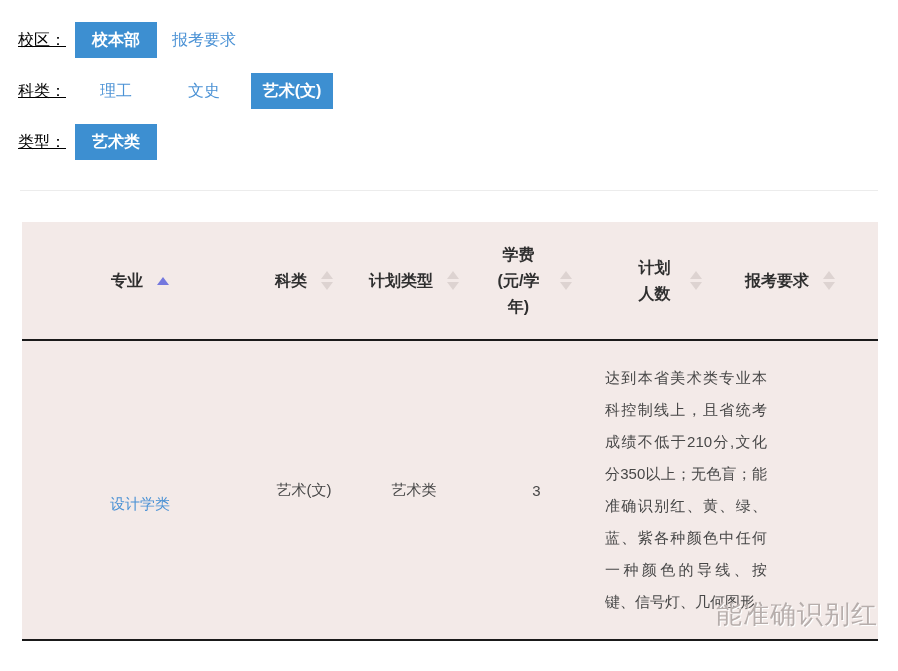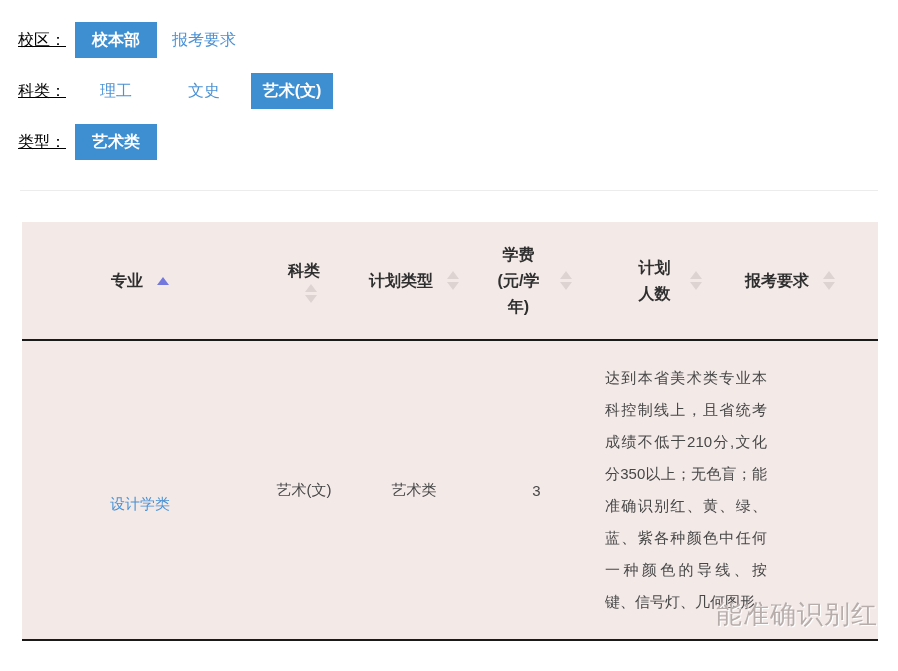--- a/index.html
+++ b/index.html
@@ -16,21 +16,21 @@
   .filter-option.selected { background:#3d8fd1; color:#fff;font-weight:bold; }
 
   
   .divider { margin:30px 20px 0 20px; border-top:1px solid #ececec; }
 
   
   .plan-table { margin:31px 20px 0 22px; width:856px; }
   .thead { display:flex; background:#f3eae8; height:119px; border-bottom:2px solid #1a1a1a; }
   .th { display:flex; align-items:center; justify-content:center; cursor:pointer; }
   .th-label { font-size:16px; font-weight:bold; color:#2f2f2f; text-align:center; line-height:26px; }
-  .c1 { width:236px; } .c2 { width:92px;flex-direction:column; } .c3 { width:128px; }
+  .c1 { width:236px; } .c2 { width:92px; } .c3 { width:128px; }
   .c4 { width:107px; } .c5 { width:117px; } .c6 { width:176px; }
   .c4 .th-label { max-width:54px; } .c5 .th-label { max-width:54px;margin-left:48px; }
 
   .caret-wrap { display:inline-flex; flex-direction:column; align-items:center; margin-left:14px; }
   .caret-up { width:0; height:0; border-left:6px solid transparent; border-right:6px solid transparent;
     border-bottom:8px solid #ddd3d1; }
   .caret-down { width:0; height:0; border-left:6px solid transparent; border-right:6px solid transparent;
     border-top:8px solid #ddd3d1; margin-top:3px; }
   .caret-up.active { border-bottom-color:#7478de; }
 

